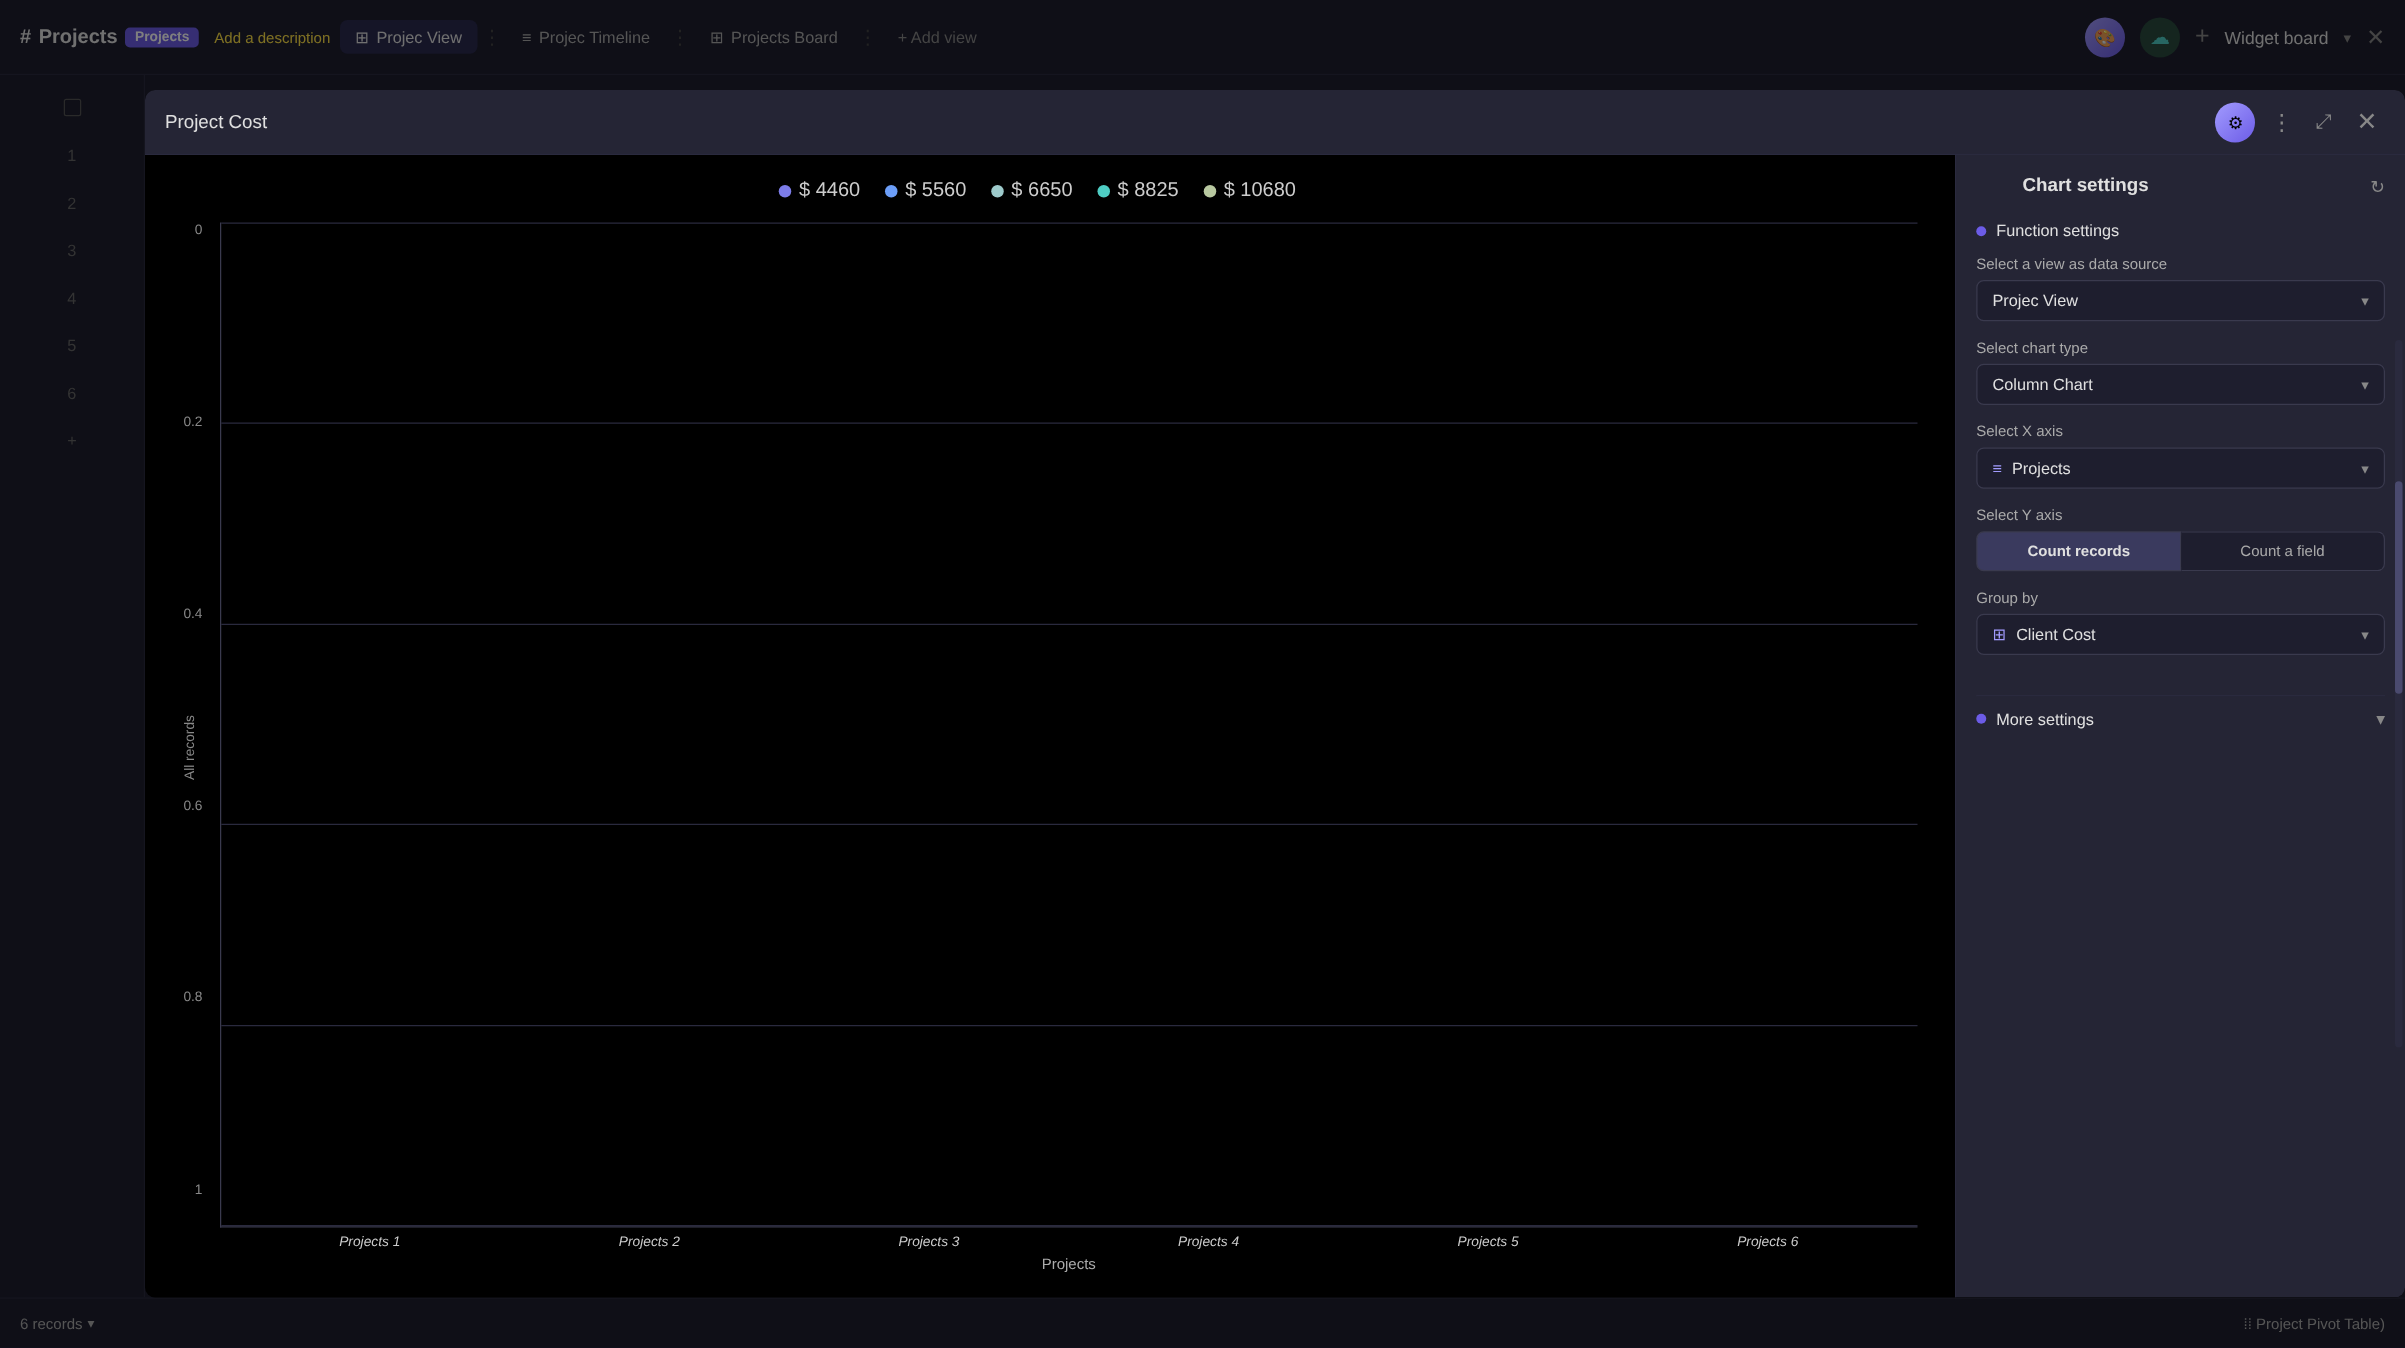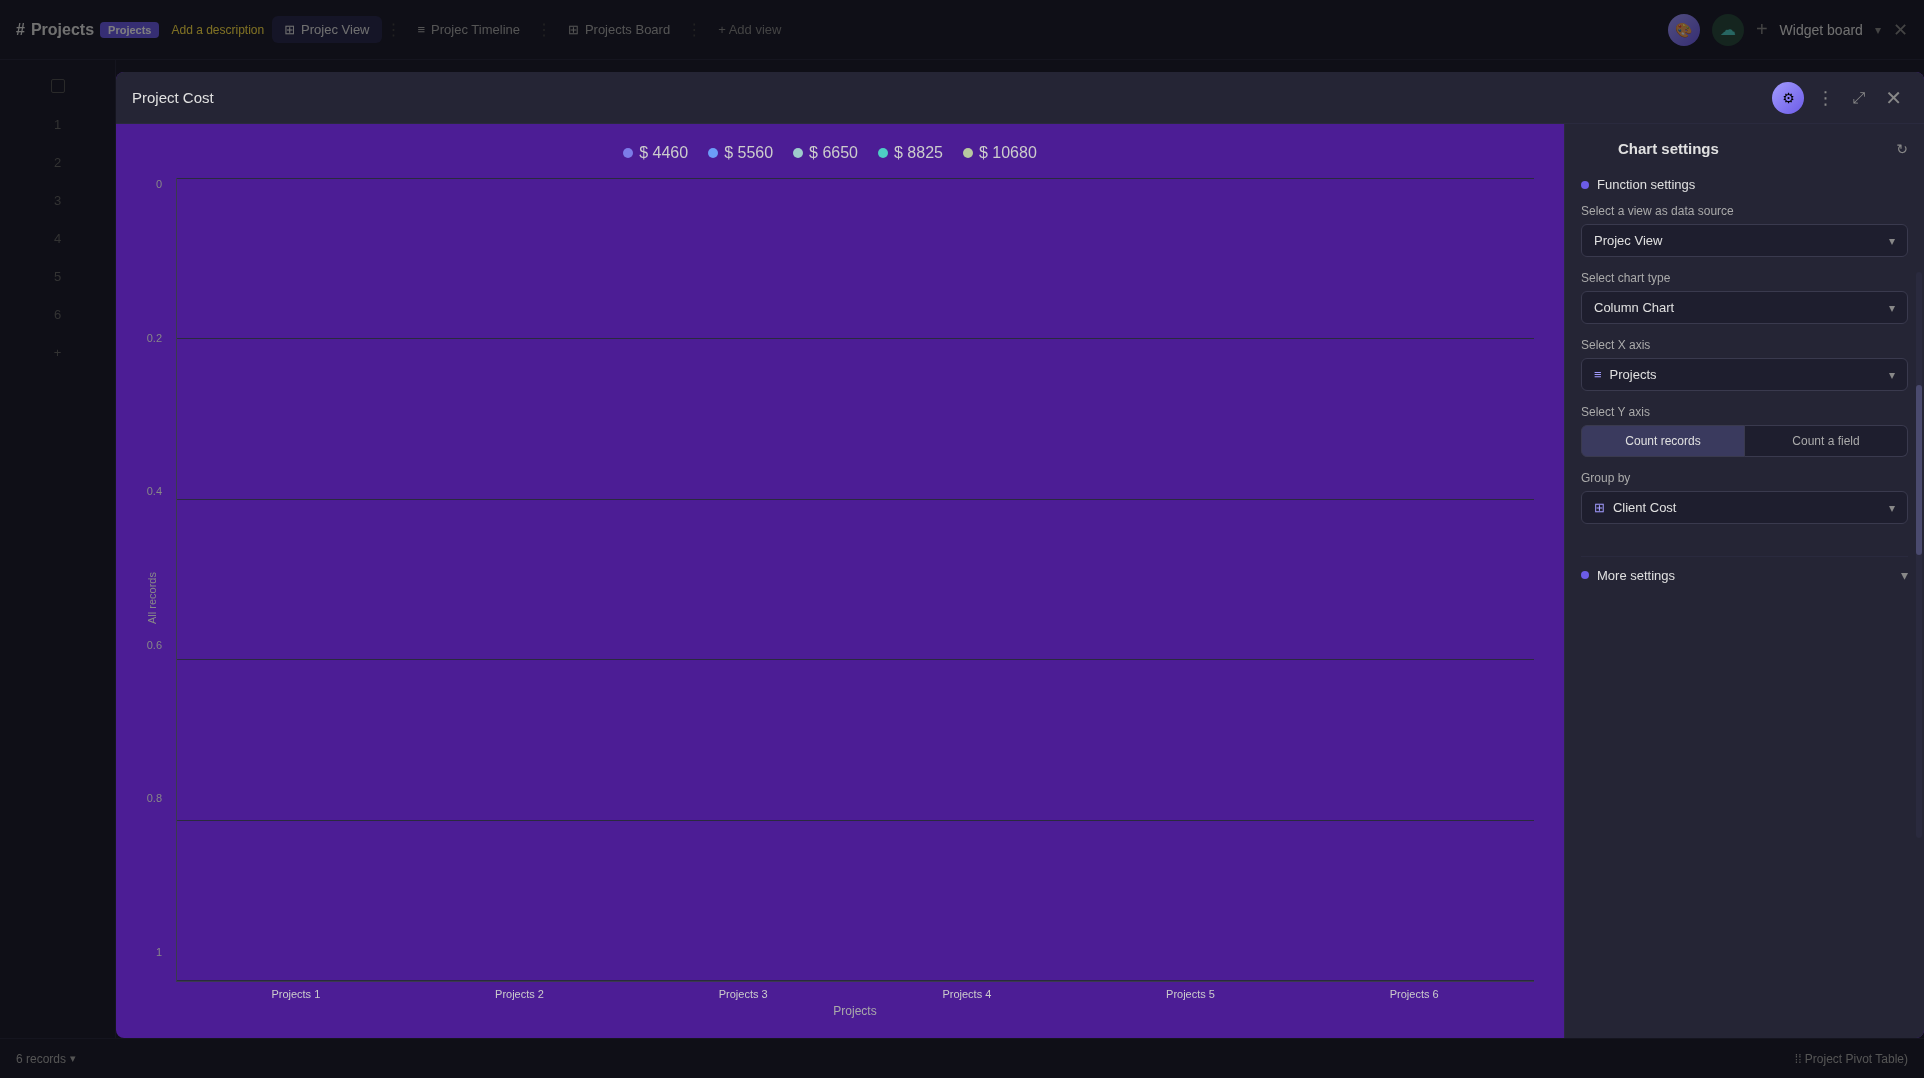--- a/index.html
+++ b/index.html
@@ -202,21 +202,21 @@
       z-index: 10;
     }
 
     
     .modal {
       position: absolute;
       top: 72px;
       left: 116px;
       right: 0;
       bottom: 40px;
-      background: #4c1d95;
+      background: #000000;
       border-radius: 8px;
       display: flex;
       z-index: 20;
       overflow: hidden;
     }
 
     
     .modal-header {
       position: absolute;
       top: 0;
@@ -374,23 +374,24 @@
       align-items: center;
       flex: 1;
     }
     .bar {
       width: 100%;
       border-radius: 2px 2px 0 0;
       max-width: 60px;
     }
     .chart-x-labels {
       display: flex;
-      justify-content: flex-start;
+      justify-content: center;
       padding: 6px 20px 0;
       gap: 24px;
+      font-style: italic;
     }
     .x-label {
       flex: 1;
       text-align: center;
       font-size: 11px;
       color: #ccc;
     }
     .chart-x-title {
       text-align: center;
       font-size: 12px;
@@ -497,21 +498,21 @@
       cursor: pointer;
       border: 1px solid #3a3a4e;
       color: #aaa;
       background: #1e1e2e;
     }
     .y-tab:first-child { border-radius: 6px 0 0 6px; }
     .y-tab:last-child { border-radius: 0 6px 6px 0; border-left: none; }
     .y-tab.active {
       background: #3a3a5e;
       color: #e0e0e0;
-      font-weight: 400;
+      font-weight: 700;
     }
 
     .more-settings-row {
       display: flex;
       align-items: center;
       justify-content: space-between;
       padding: 10px 0;
       border-top: 1px solid #2a2a3e;
       cursor: pointer;
     }

